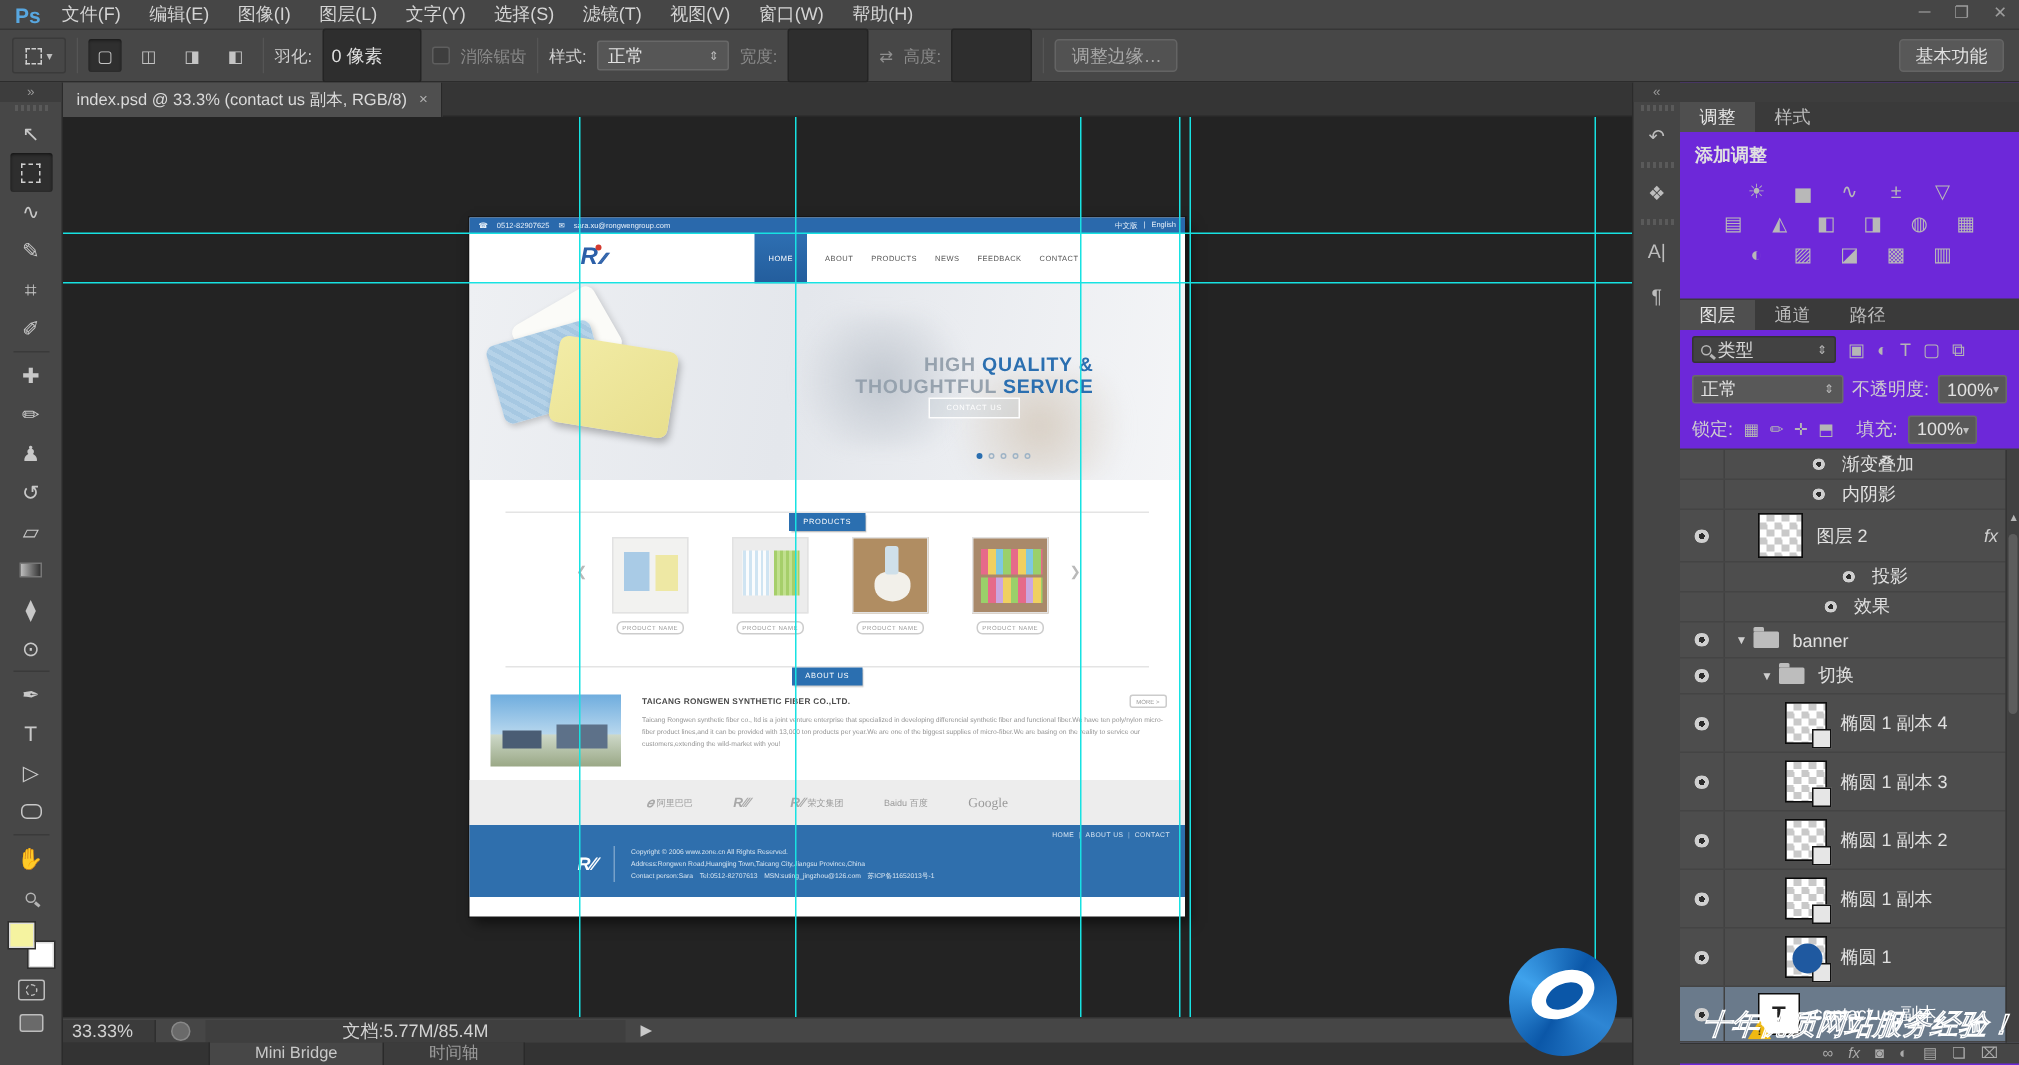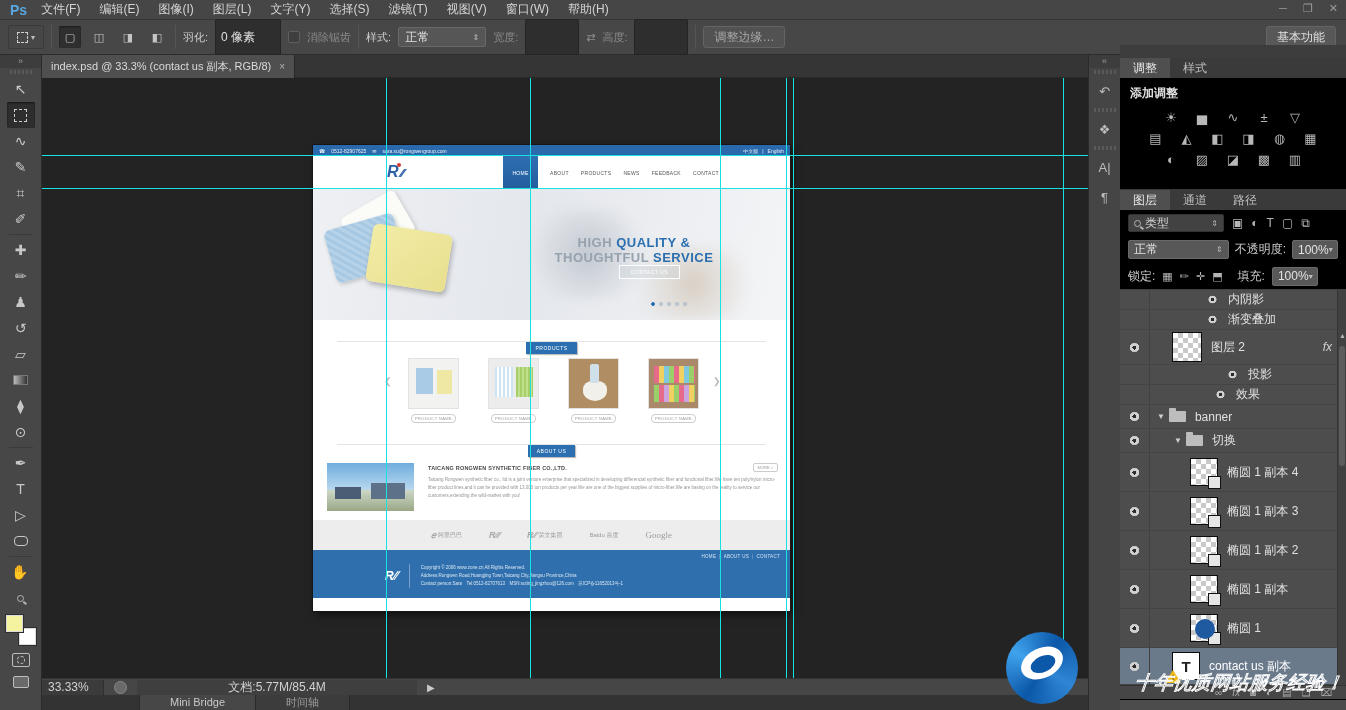--- a/index.html
+++ b/index.html
@@ -66,21 +66,21 @@
   #site-nav { position:absolute; left:190px; top:0; width:216px; height:33px; display:flex; align-items:center; justify-content:space-between; }
   .nav-item { font-size:5px; color:#555; letter-spacing:.3px; }
   .nav-item.active { width:35px; height:33px; background:linear-gradient(#2e6fb2,#235d9c); color:#fff; display:flex; align-items:center; justify-content:center; }
   #banner { position:relative; height:131px; background:linear-gradient(100deg,#eef0f3,#e4e7ec 45%,#f4f5f7); overflow:hidden; }
   .blob1 { position:absolute; left:200px; top:20px; width:150px; height:90px; background:radial-gradient(circle,#c2c8d0,transparent 65%); filter:blur(5px); }
   .blob2 { position:absolute; left:300px; top:60px; width:160px; height:70px; background:radial-gradient(circle,#d8cfc4,transparent 65%); filter:blur(6px); }
   .towel { position:absolute; border-radius:6px; }
   .towel.w { left:34px; top:12px; width:62px; height:48px; background:#fbfbf8; transform:rotate(-30deg); box-shadow:1px 2px 4px rgba(0,0,0,.15); }
   .towel.b { left:16px; top:32px; width:72px; height:54px; background:repeating-linear-gradient(45deg,#b5d2e8 0 3px,#a6c8e2 3px 6px); transform:rotate(-16deg); box-shadow:1px 2px 4px rgba(0,0,0,.2); }
   .towel.y { left:56px; top:40px; width:80px; height:58px; background:linear-gradient(135deg,#f2eca6,#e8df8e); transform:rotate(9deg); box-shadow:2px 3px 5px rgba(0,0,0,.25); }
-  #banner-text { position:absolute; left:226px; top:46px; width:190px; text-align:center; font-weight:bold; font-size:13px; letter-spacing:.5px; line-height:15px; }
+  #banner-text { position:absolute; left:226px; top:46px; width:190px; text-align:right; font-weight:bold; font-size:13px; letter-spacing:.5px; line-height:15px; }
   #banner-text .g { color:#96a2ae; } #banner-text .bl { color:#2b6fb0; }
   #banner-cta { position:absolute; left:306px; top:76px; border:1px solid #fdfdfd; background:rgba(200,208,216,.35); color:#fff; font-size:5px; padding:3px 11px; letter-spacing:.5px; }
   #banner-dots { position:absolute; left:338px; top:113px; display:flex; gap:4px; align-items:center; }
   .dot5 { width:4px; height:4px; border-radius:50%; border:1px solid #9fb4c6; background:transparent; }
   .dot5.on { background:#2b6fb0; border-color:#2b6fb0; }
   .sec-row { position:relative; height:11px; text-align:center; }
   .sec-row .line { position:absolute; left:24px; right:24px; top:5px; border-top:1px solid #e4e4e4; }
   .sec-label { position:relative; display:inline-block; background:#2b6fb0; color:#fff; font-size:5px; letter-spacing:.5px; padding:3px 9px; box-shadow:1px 1px 1px rgba(0,0,0,.25); }
   #prod-row { position:relative; height:52px; margin-top:11px; }
   .prod-arrow { position:absolute; top:18px; color:#b9b9b9; font-size:9px; }
@@ -109,21 +109,21 @@
   #footer-links .sep { color:#9dbcd9; margin:0 3px; }
   #footer-main { display:flex; align-items:center; margin-top:5px; }
   #footer-logo { margin-left:72px; color:#fff; font-style:italic; font-weight:bold; font-size:12px; }
   #footer-div { width:1px; height:24px; background:rgba(255,255,255,.35); margin:0 11px; }
   .footer-line { font-size:4.5px; color:#d8e6f2; line-height:8px; }
 
   
   #panelstrip { position:absolute; left:1088px; top:55px; width:32px; height:655px; background:#454545; border-left:1px solid #2b2b2b; display:flex; flex-direction:column; align-items:center; }
   #panelstrip .head { width:100%; height:13px; background:#3d3d3d; color:#9a9a9a; font-size:9px; text-align:center; line-height:13px; }
   .strip-icon { width:26px; height:24px; display:flex; align-items:center; justify-content:center; color:#bdbdbd; font-size:13px; margin:3px 0; }
-  #rightcol { position:absolute; left:1120px; top:45px; width:226px; height:655px; background:#000000; }
+  #rightcol { position:absolute; left:1120px; top:55px; width:226px; height:655px; background:#6d28d9; }
   .tabs-row { height:20px; background:#3a3a3a; display:flex; }
   .ptab { padding:0 13px; line-height:20px; font-size:12px; color:#bdbdbd; }
   .ptab.active { background:#4f4f4f; color:#e6e6e6; }
   #rc-head { height:13px; background:#3d3d3d; }
   #adjust-content { height:112px; border-bottom:1px solid #3a3a3a; }
   #adjust-title { font-size:12px; color:#e0e0e0; font-weight:bold; padding:7px 0 2px 10px; }
   .adj-row { display:flex; justify-content:center; gap:9px; margin-top:6px; }
   .adj-icon { width:22px; height:15px; display:flex; align-items:center; justify-content:center; color:#b8b8b8; font-size:13px; }
   #filter-row { height:26px; display:flex; align-items:center; gap:8px; padding:0 8px; }
   #type-select { width:96px; height:18px; background:#424242; border:1px solid #333; border-radius:2px; display:flex; align-items:center; font-size:12px; color:#d6d6d6; padding:0 5px; gap:4px; }
@@ -511,26 +511,26 @@
         <span>100%</span>
         <span class="dd-arrow">▾</span>
       </span>
   </div>
 
   <div id="layerlist">
 
     <div class="lrow h20">
       <span class="eyecol"></span>
       <span class="eye sm" style="margin-left:56px"></span>
-      <span class="lname">内阴影</span>
+      <span class="lname">渐变叠加</span>
     </div>
     <div class="lrow h20">
       <span class="eyecol"></span>
       <span class="eye sm" style="margin-left:56px"></span>
-      <span class="lname">渐变叠加</span>
+      <span class="lname">内阴影</span>
     </div>
 
     <div class="lrow h35">
       <span class="eyecol">
           <span class="eye"></span>
         </span>
       <span class="thumb big" style="margin-left:22px"></span>
       <span class="lname">图层 2</span>
       <span class="fxbadge">fx</span>
     </div>

